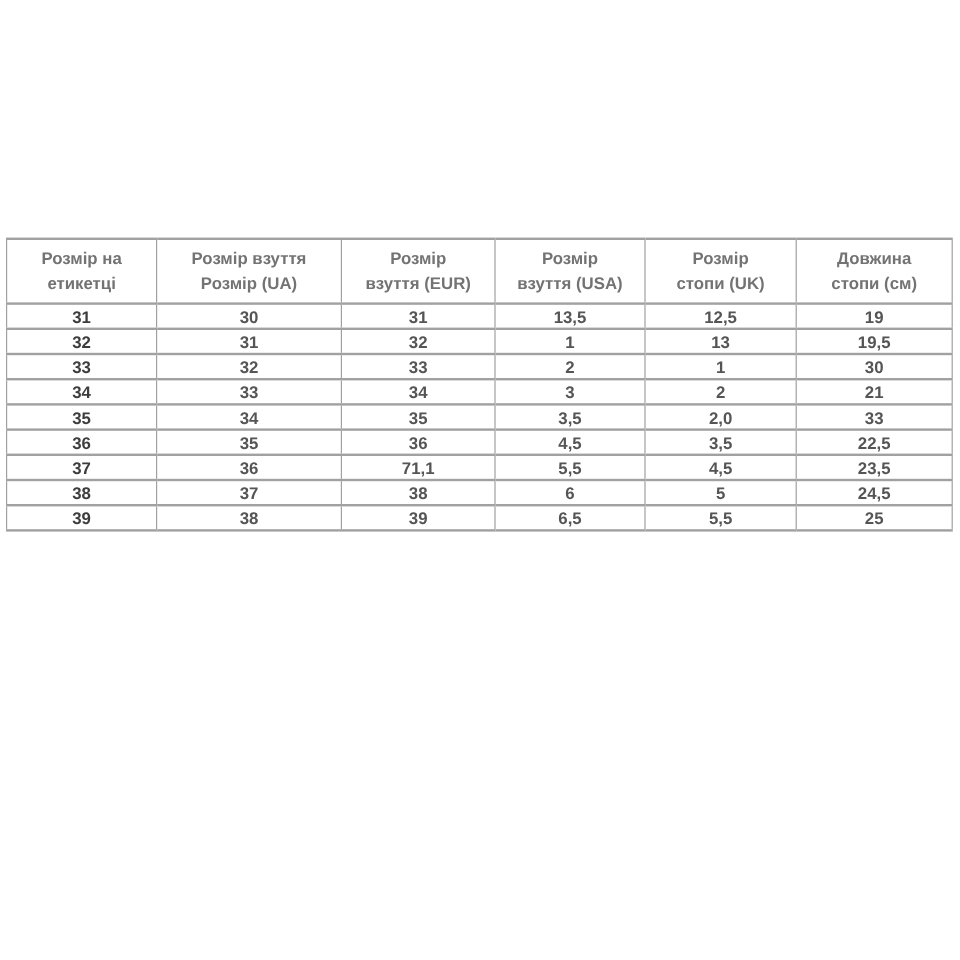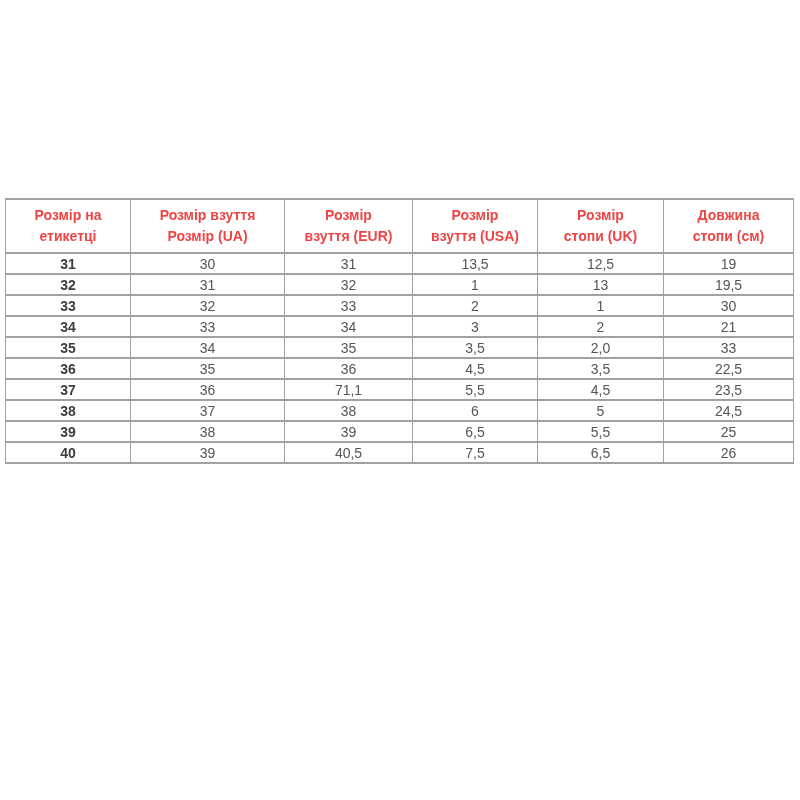--- a/index.html
+++ b/index.html
@@ -37,26 +37,26 @@
     border-bottom-width: 2px;
     text-align: center;
     vertical-align: middle;
     background: #ffffff;
     font-size: 14px;
   }
   .size-table thead tr { height: 54px; }
   .size-table tbody tr { height: 21px; }
   .size-table th {
     font-weight: bold;
-    color: #ef4444;
+    color: #737373;
     line-height: 21px;
   }
   .size-table td {
     color: #555555;
-    font-weight: normal;
+    font-weight: bold;
   }
   .size-table td.first-col {
     font-weight: bold;
     color: #3d3d3d;
   }
 </style>
 </head>
 <body>
 
 <div class="page">
@@ -163,23 +163,15 @@
           <td>24,5</td>
         </tr>
         <tr>
           <td class="first-col">39</td>
           <td>38</td>
           <td>39</td>
           <td>6,5</td>
           <td>5,5</td>
           <td>25</td>
         </tr>
-        <tr>
-          <td class="first-col">40</td>
-          <td>39</td>
-          <td>40,5</td>
-          <td>7,5</td>
-          <td>6,5</td>
-          <td>26</td>
-        </tr>
       </tbody>
   </table>
 </div>
 
 </body></html>

